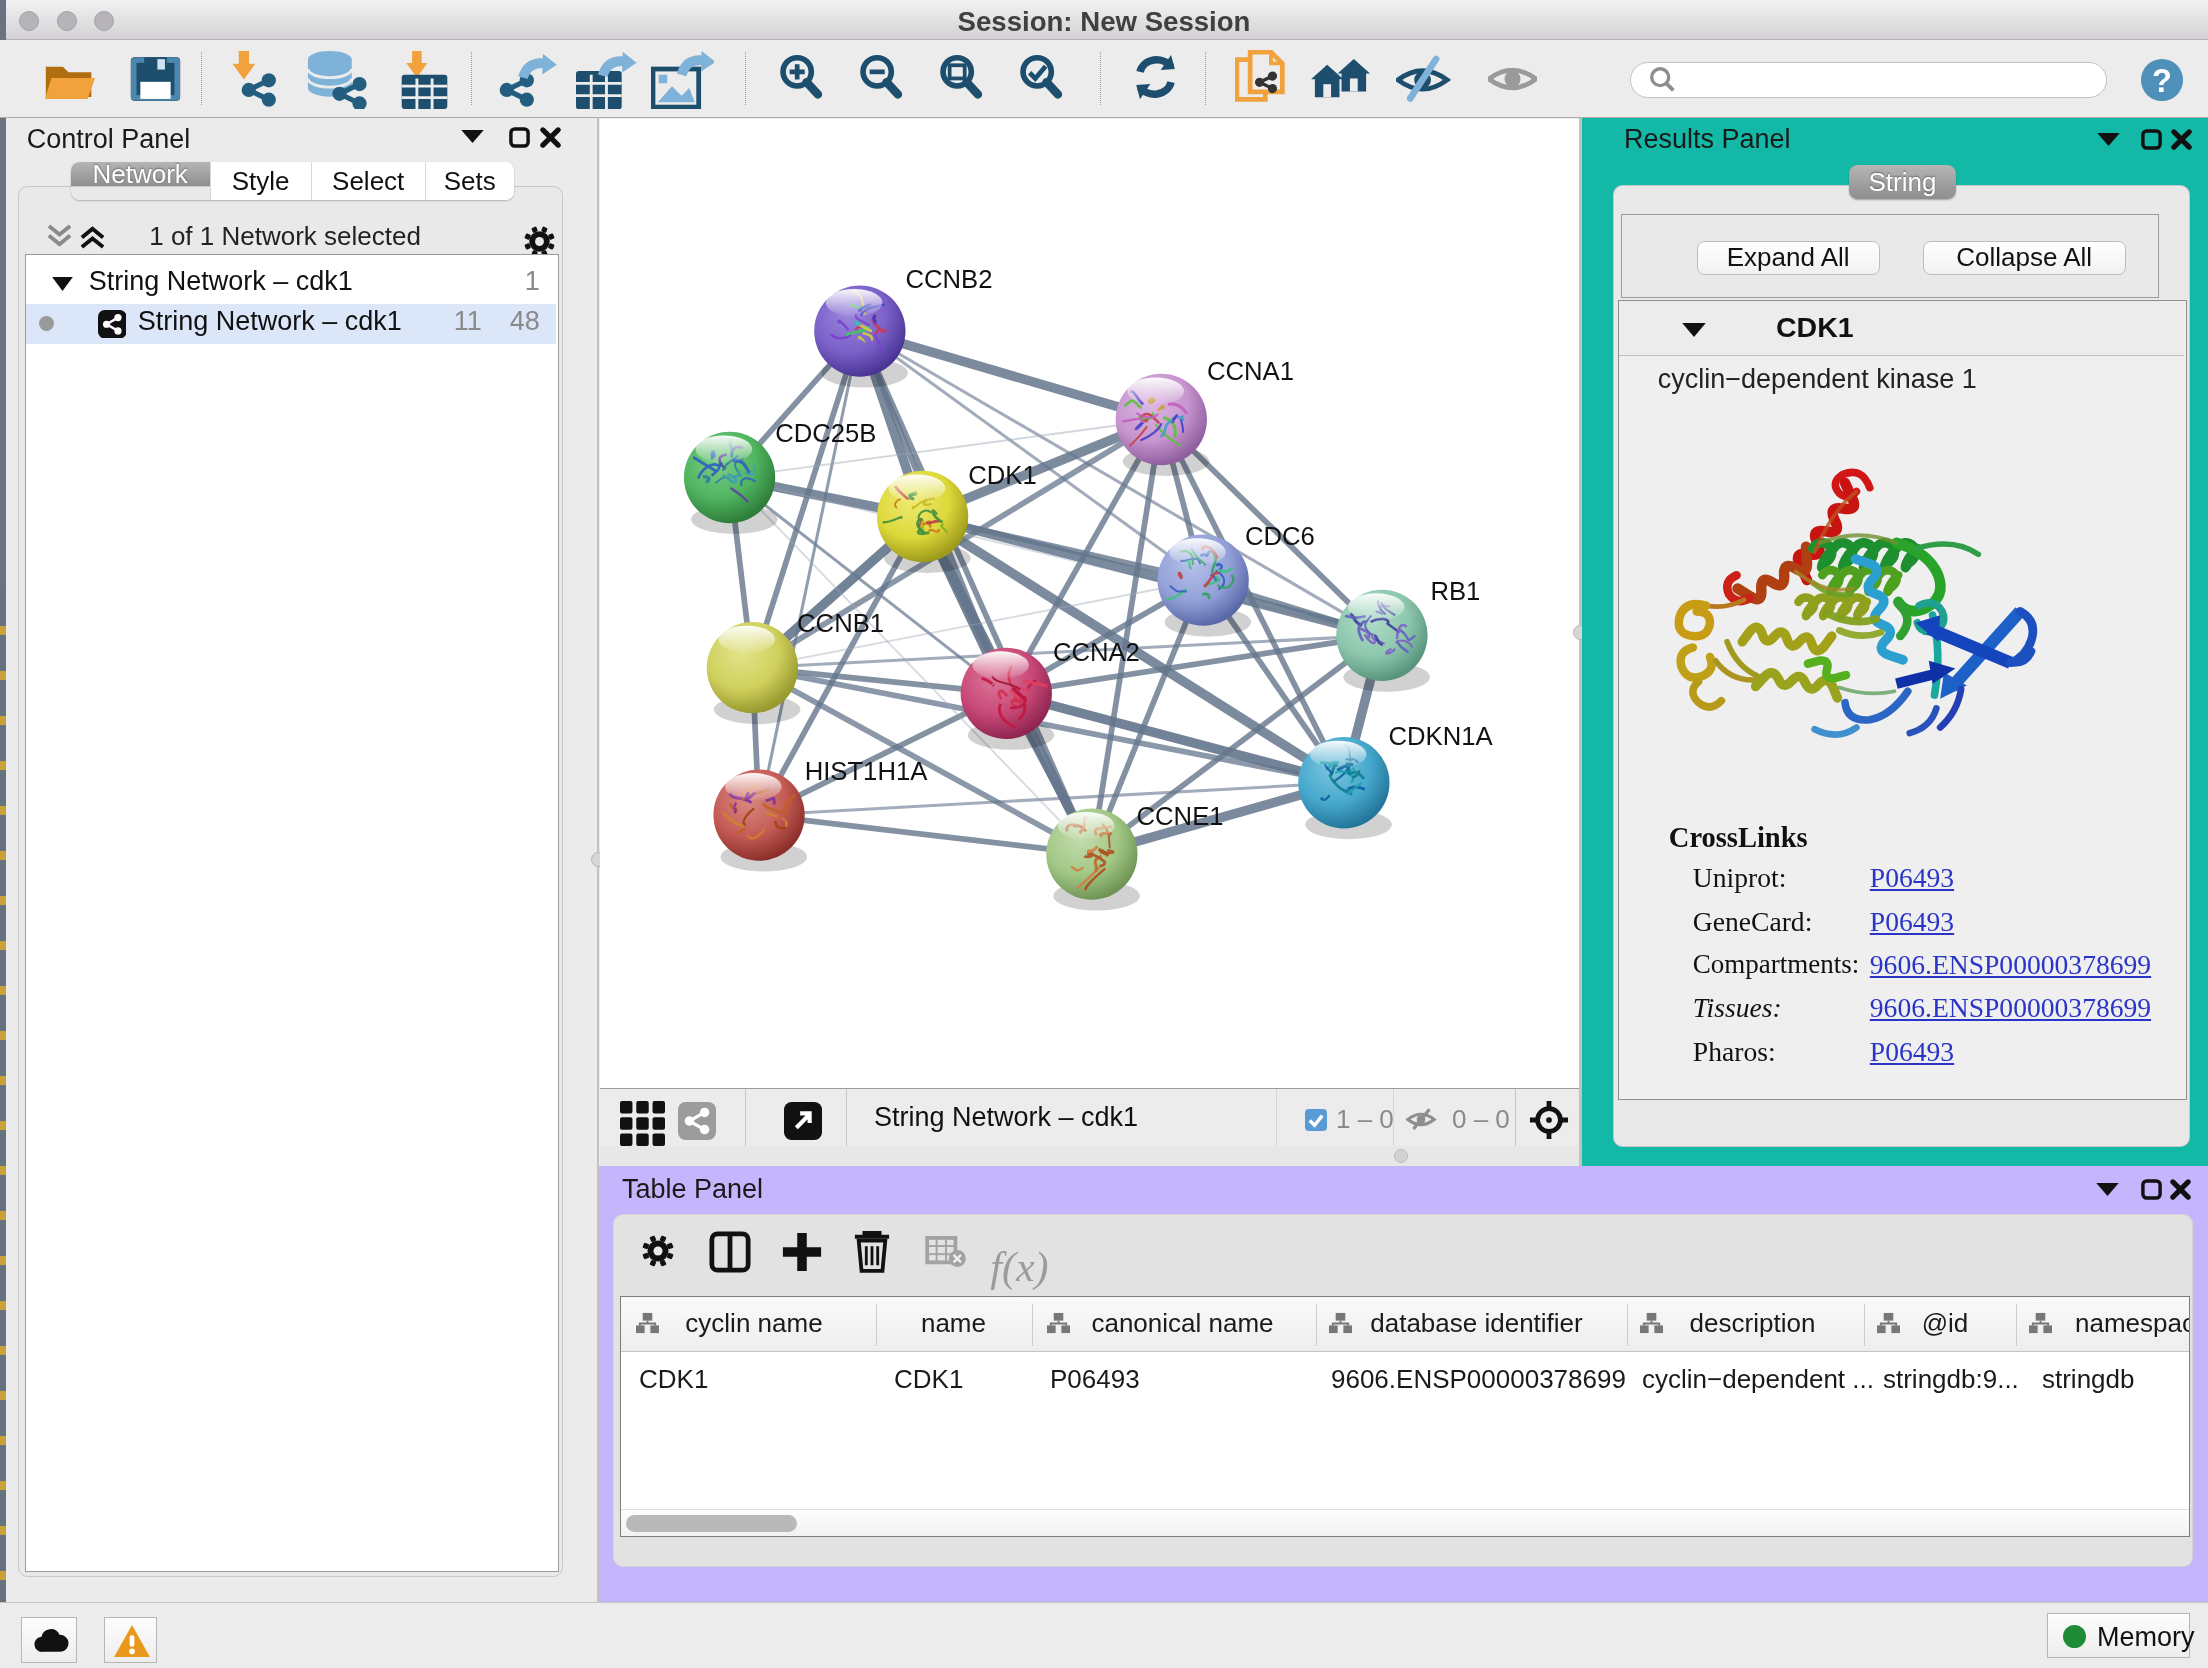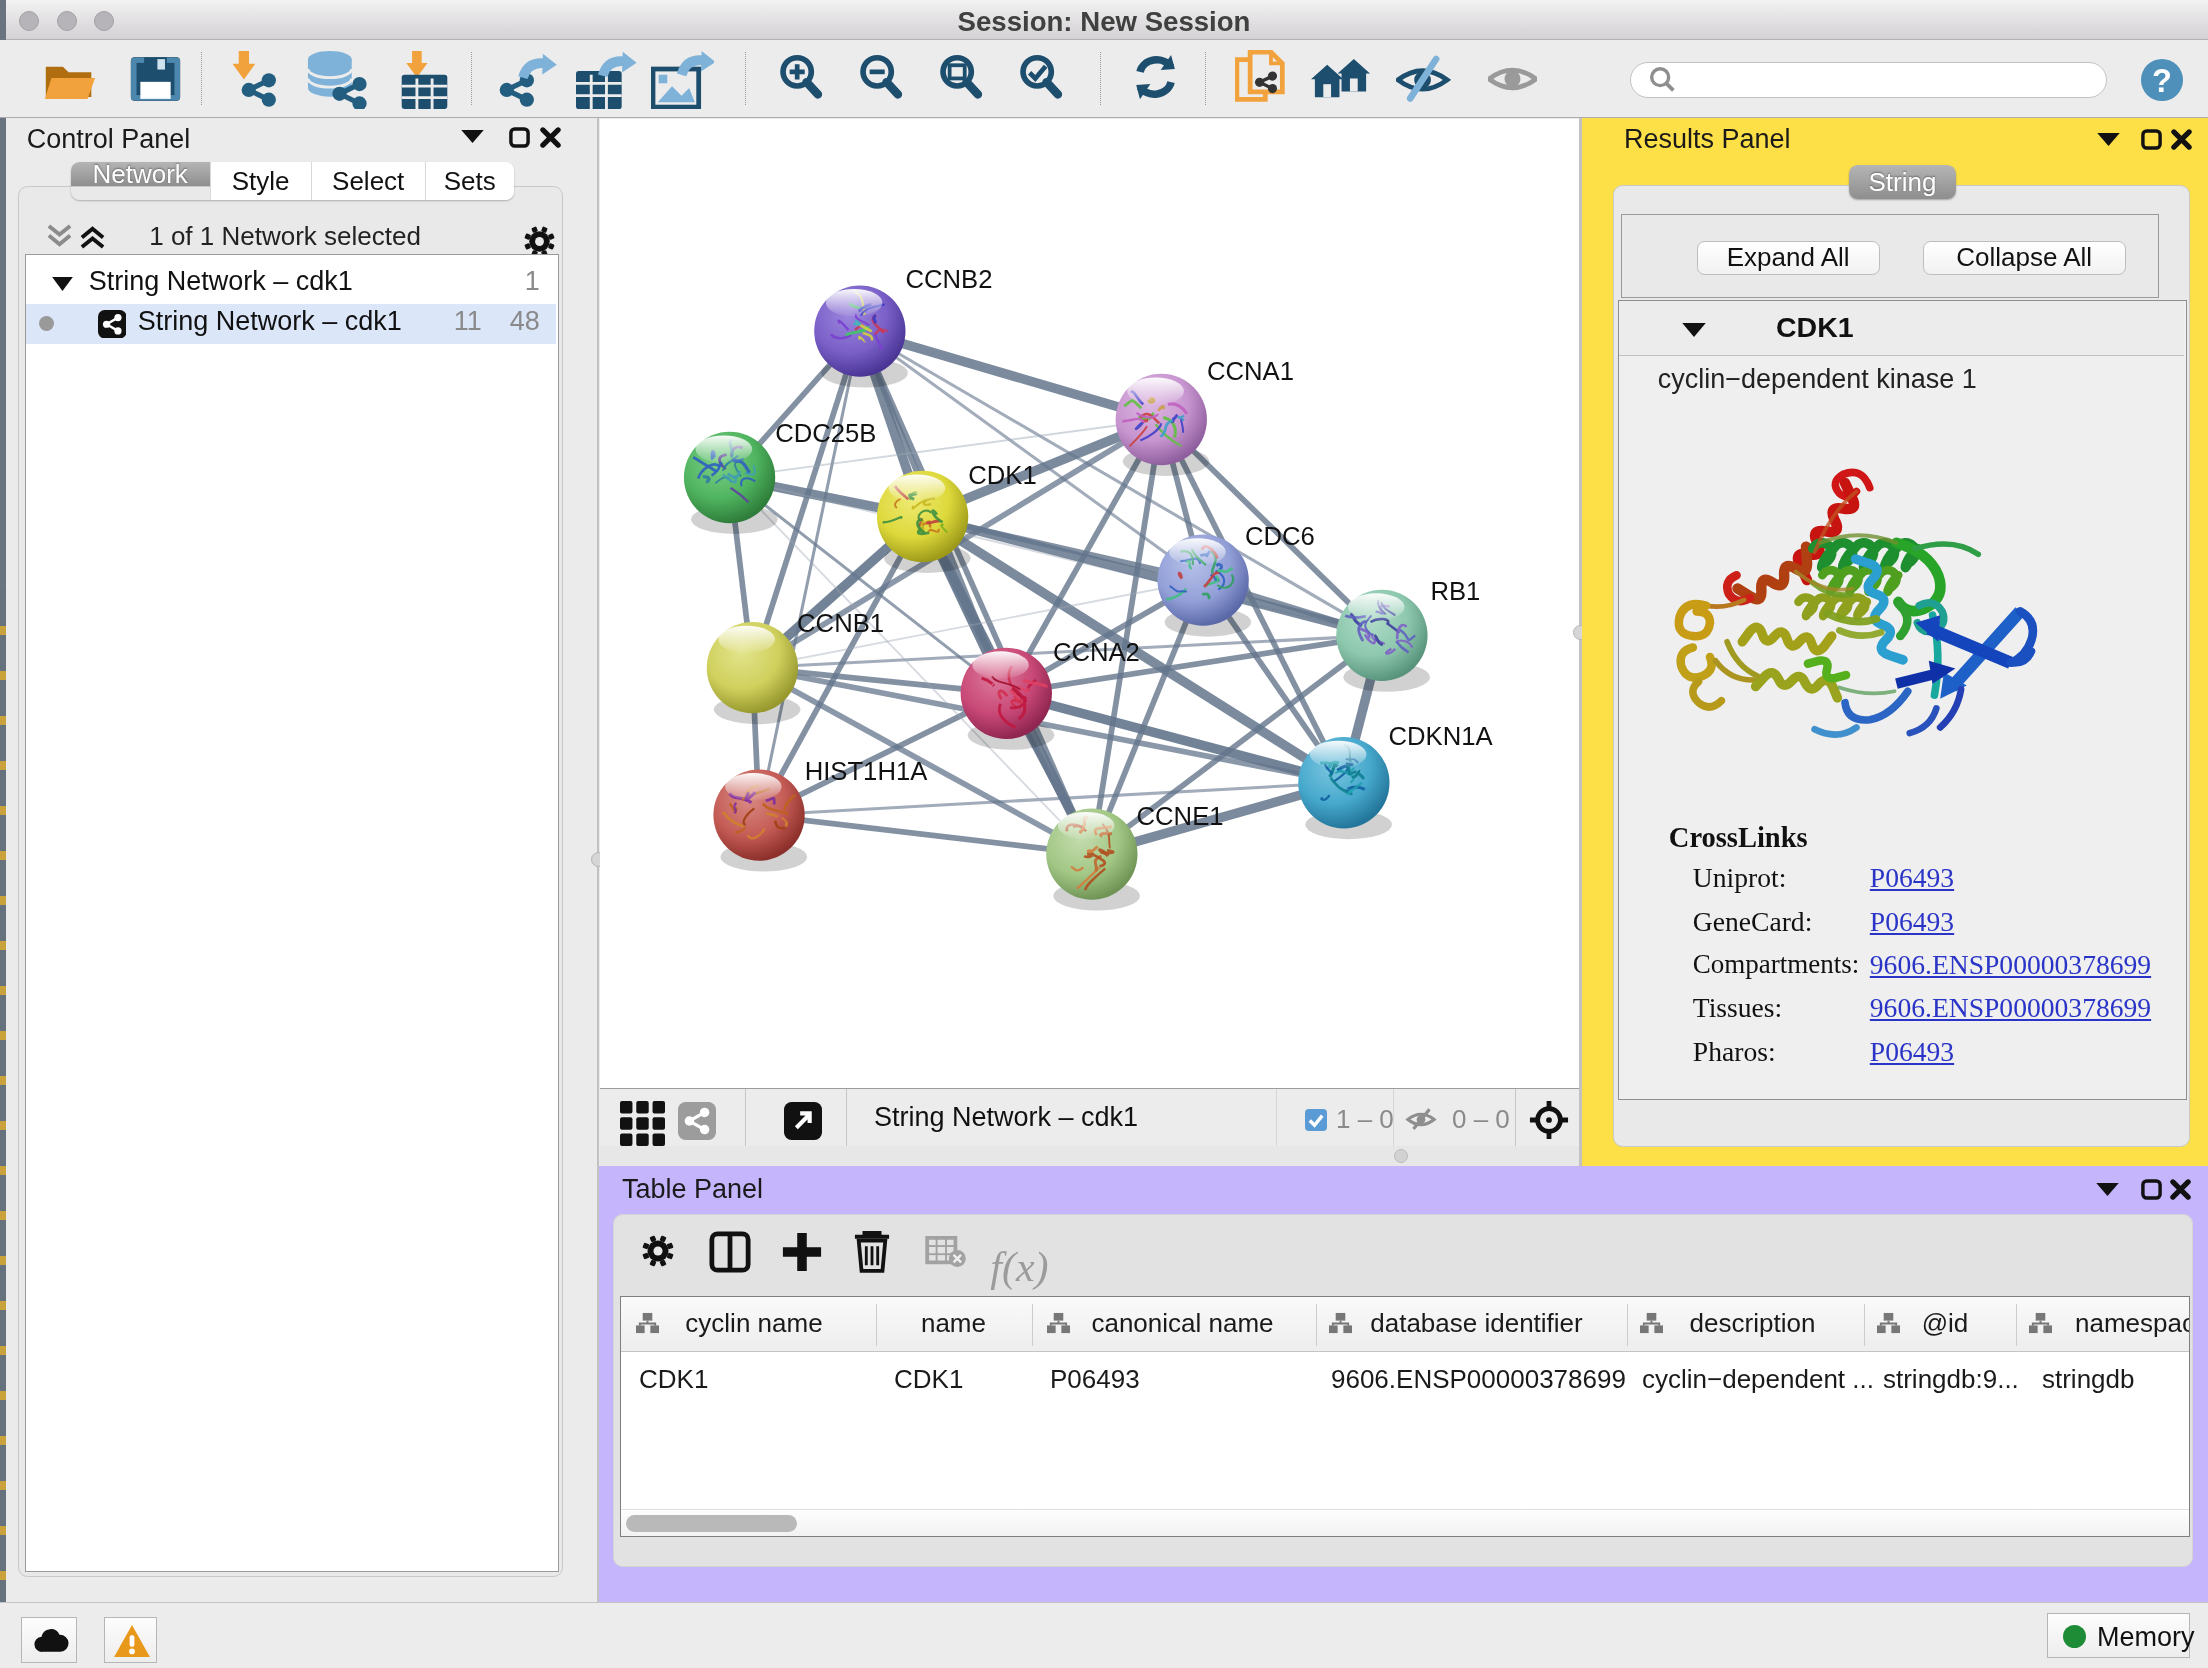--- a/index.html
+++ b/index.html
@@ -13,21 +13,21 @@
 .tabbtn{height:38px;font-size:26px;display:flex;align-items:center;justify-content:center;}
 .seltab{background:linear-gradient(#b5b5b5,#8e8e8e);color:#fff;text-shadow:0 -1px 1.9px rgba(0,0,0,.4);}
 .whitetab{background:#fff;color:#111;}
 .ctl-content{left:18px;top:186px;width:545px;height:1391px;background:#e9e9e9;border:1.9px solid #c8c8c8;border-radius:9.5px;}
 .listbox{left:5.7px;top:67px;width:534px;height:1318px;background:#fff;border:1.9px solid #9a9a9a;}
 .row2{background:#dbe6f8;}
 .gray{color:#8a8a8a;}
 .canvas{left:600px;top:119px;width:979px;height:969px;background:#fff;}
 .canvasbar{left:600px;top:1088px;width:979px;height:58px;background:#ececec;border-top:1.9px solid #9c9c9c;}
 .cb-sep{border-left:1.9px solid #c6c6c6;height:58px;top:0;}
-.results{left:1582px;top:118px;width:627px;height:1048px;background:#fde047;}
+.results{left:1582px;top:118px;width:627px;height:1048px;background:#14b8a6;}
 .res-content{left:31px;top:67px;width:577px;height:962px;background:#e9e9e9;border:1.9px solid #c8c8c8;border-radius:9.5px;}
 .expbox{left:6.7px;top:27.6px;width:538px;height:84px;border:1.9px solid #9a9a9a;background:#e9e9e9;}
 .btn{background:linear-gradient(#ffffff,#f1f1f1);border:1.9px solid #bdbdbd;border-radius:7.6px;font-size:26px;color:#111;display:flex;align-items:center;justify-content:center;}
 .mainbox{left:3.8px;top:114px;width:569px;height:800px;border:1.9px solid #8e8e8e;background:#efefef;}
 .serif{font-family:"Liberation Serif",serif;}
 .link{color:#2a35c8;text-decoration:underline;font-family:"Liberation Serif",serif;font-size:27.6px;}
 .tablepanel{left:599px;top:1166px;width:1609px;height:436px;background:#c4b5fd;}
 .tp-box{left:14.3px;top:48px;width:1580px;height:353px;background:#e2e2e2;border-radius:9.5px;border:1px solid #d4d4d4;}
 .tbl{left:5.7px;top:81px;width:1570px;height:241px;background:#fff;border:1.9px solid #7e7e7e;overflow:hidden;}
 .thead{left:0;top:0;width:100%;height:55px;background:linear-gradient(#fafafa,#ededed);border-bottom:1.9px solid #c4c4c4;}
@@ -751,21 +751,21 @@
           <path d="M238 86 q-40 -16 -80 0" fill="none" stroke="#709030" stroke-width="4" stroke-opacity="0.8" stroke-linecap="round" stroke-linejoin="round"></path>
           <path d="M178 238 q30 10 58 4" fill="none" stroke="#60a060" stroke-width="4" stroke-opacity="0.8" stroke-linecap="round" stroke-linejoin="round"></path>
         </svg>
       <div class="abs serif" style="left:50px;top:521px;font-size:28.5px;font-weight:700;color:#111;">CrossLinks</div>
       <div class="abs serif" style="left:74px;top:561px;font-size:27.6px;color:#111;">Uniprot:</div>
       <div class="abs link" style="left:251px;top:561px;">P06493</div>
       <div class="abs serif" style="left:74px;top:605px;font-size:27.6px;color:#111;">GeneCard:</div>
       <div class="abs link" style="left:251px;top:605px;">P06493</div>
       <div class="abs serif" style="left:74px;top:648px;font-size:27px;color:#111;">Compartments:</div>
       <div class="abs link" style="left:251px;top:648px;">9606.ENSP00000378699</div>
-      <div class="abs serif" style="left:74px;top:691px;font-size:27.6px;color:#111;">Tissues:</div>
+      <div class="abs serif" style="left:74px;top:691px;font-size:27.6px;color:#111;font-style:italic;">Tissues:</div>
       <div class="abs link" style="left:251px;top:691px;">9606.ENSP00000378699</div>
       <div class="abs serif" style="left:74px;top:735px;font-size:27.6px;color:#111;">Pharos:</div>
       <div class="abs link" style="left:251px;top:735px;">P06493</div>
     </div>
   </div>
 </div>
 
 <div class="abs tablepanel">
   <div class="abs panel-title" style="left:23px;top:7.6px;">Table Panel</div>
   <svg class="abs" style="left:1496px;top:16px" width="25" height="15" viewBox="0 0 26 16">

